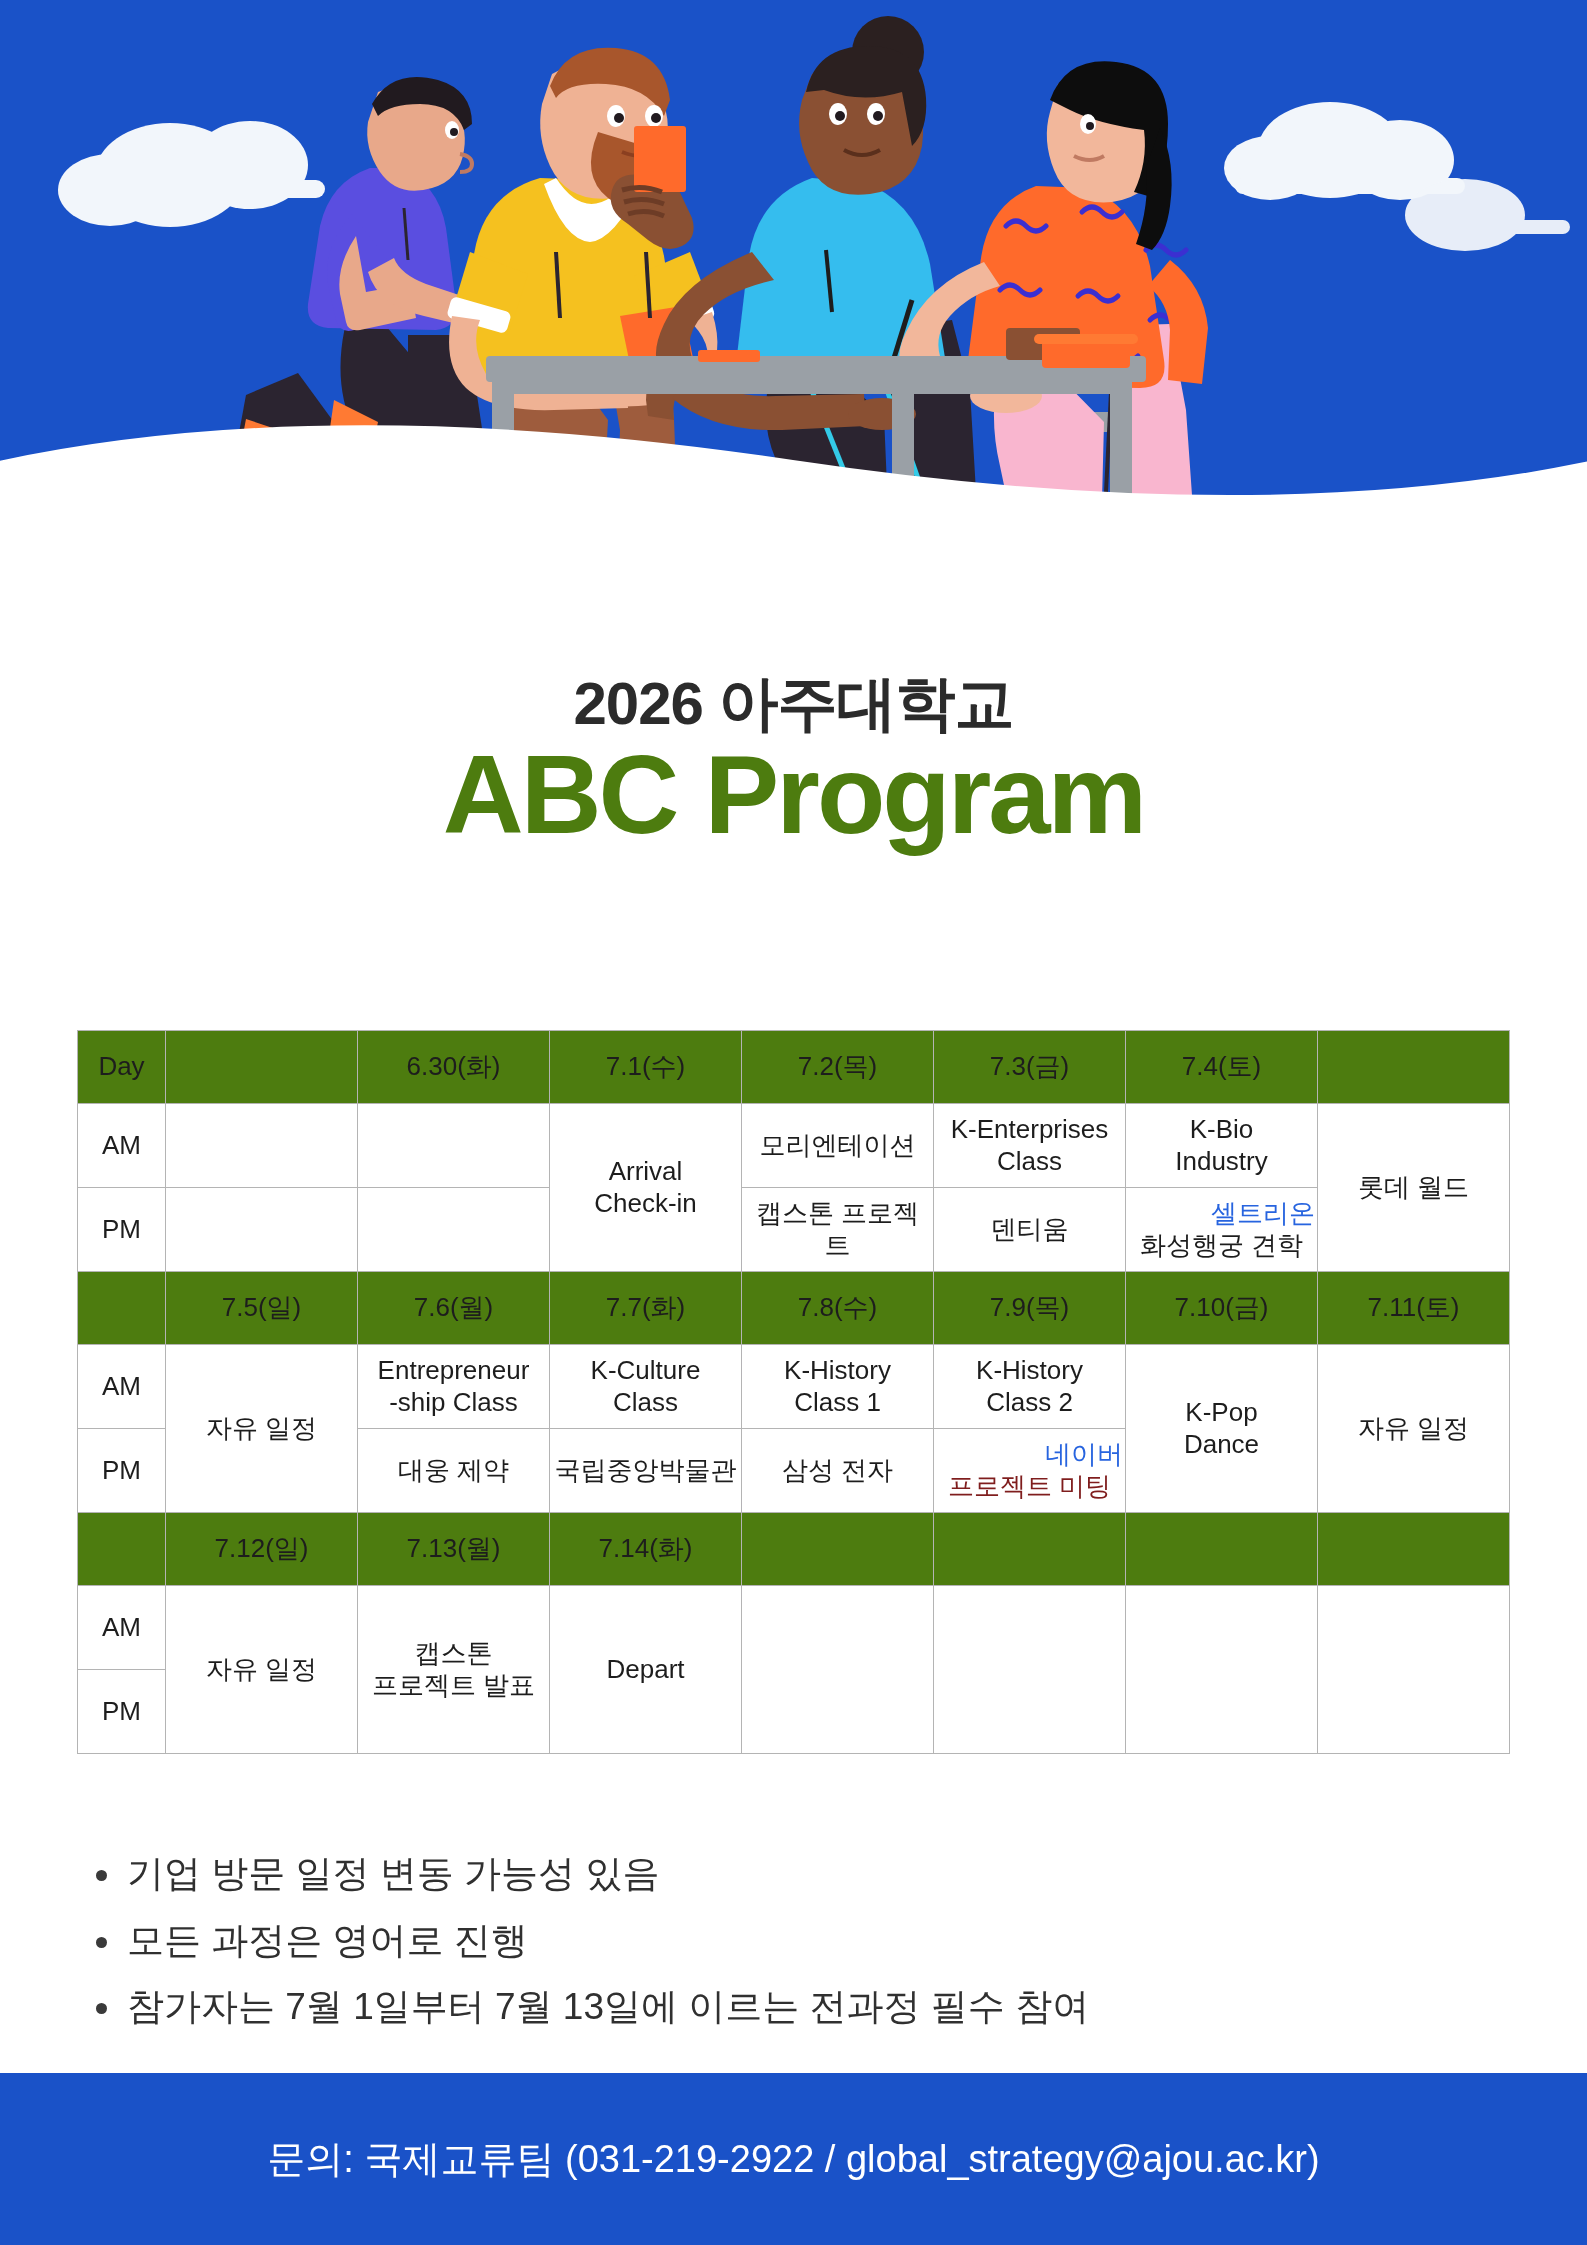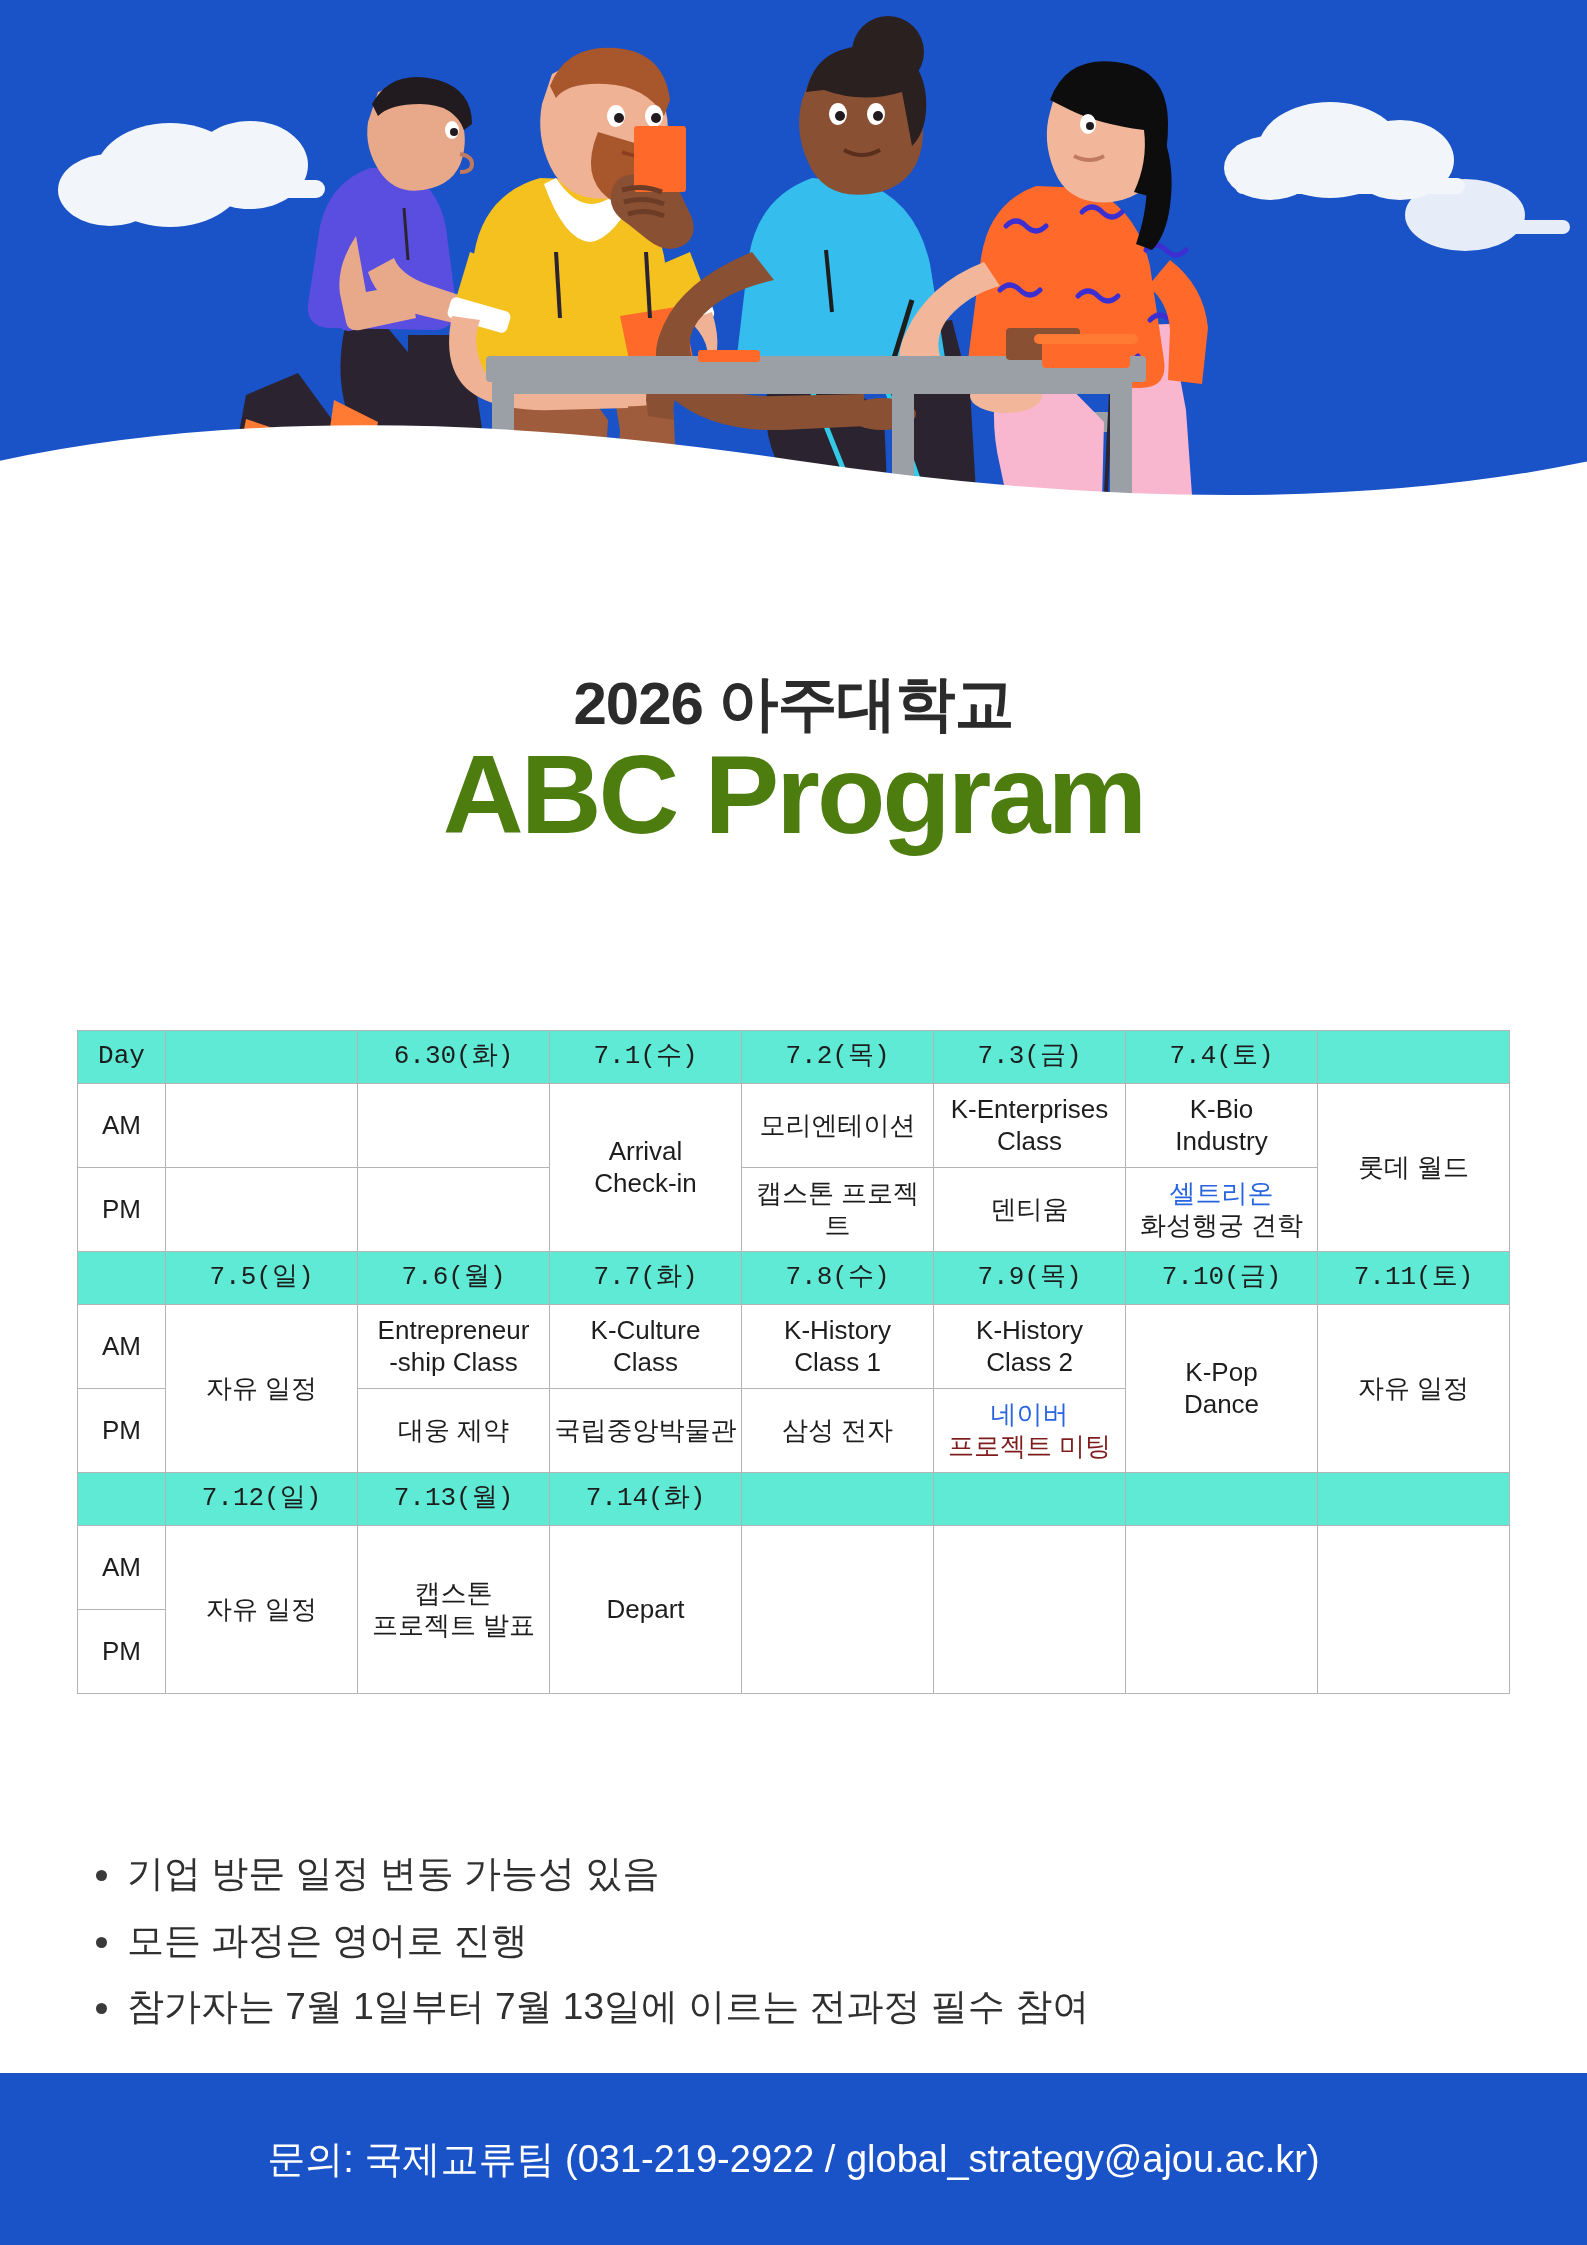--- a/index.html
+++ b/index.html
@@ -66,25 +66,25 @@
   }
   table.sched td {
     border: 1px solid #b4b4b4;
     text-align: center;
     vertical-align: middle;
     font-size: 26px;
     color: #1d1d1d;
     line-height: 1.22;
     padding: 4px 2px;
   }
-  td.hdr { background: #5eead4; height: 53px; font-size: 27px; font-family: Liberation Mono, monospace; }
+  td.hdr { background: #4d7c0f; height: 73px; font-size: 27px; }
   td.lbl { width: 88px; height: 84px; font-size: 26px; }
   tr.slot td { height: 84px; }
   .c-red   { color: #cf1f1f; }
-  .c-blue  { color: #2764df; }
+  .c-blue  { color: #2764df; text-align: right; }
   .c-green { color: #7f1d1d; }
   .c-black { color: #1d1d1d; }
   .cell-lines span { display: block; }
 
   
   .notes {
     position: absolute;
     top: 1848px; left: 96px;
     width: 1330px;
   }

